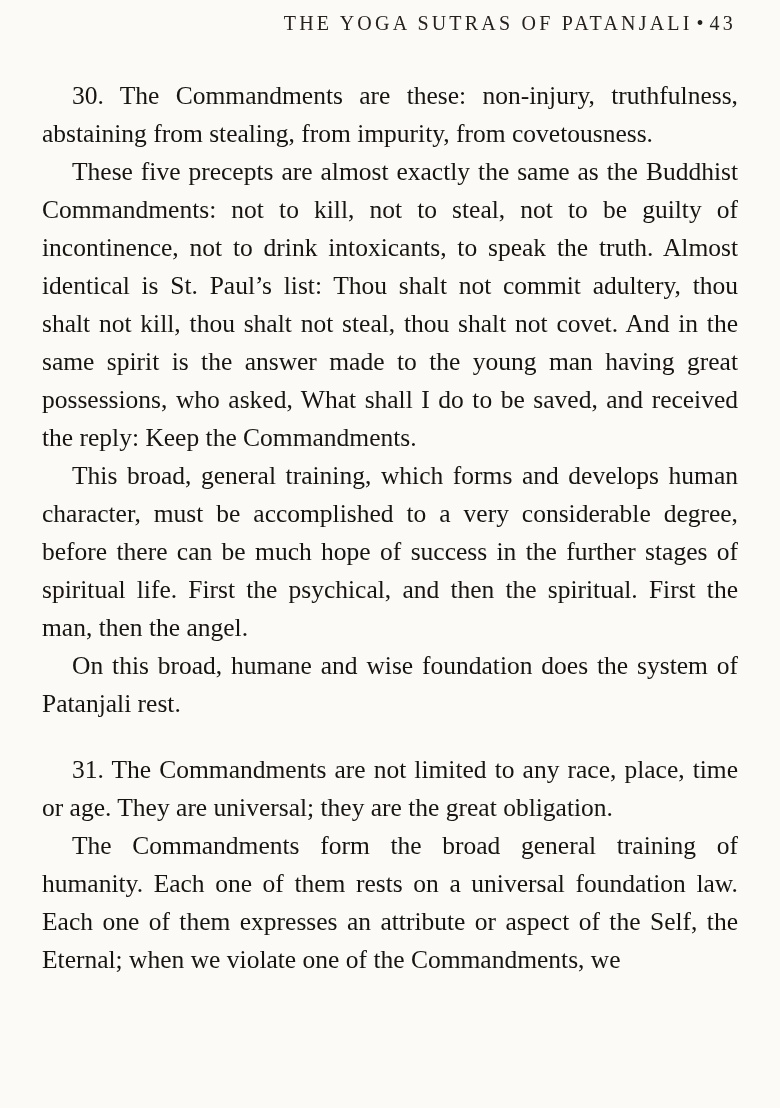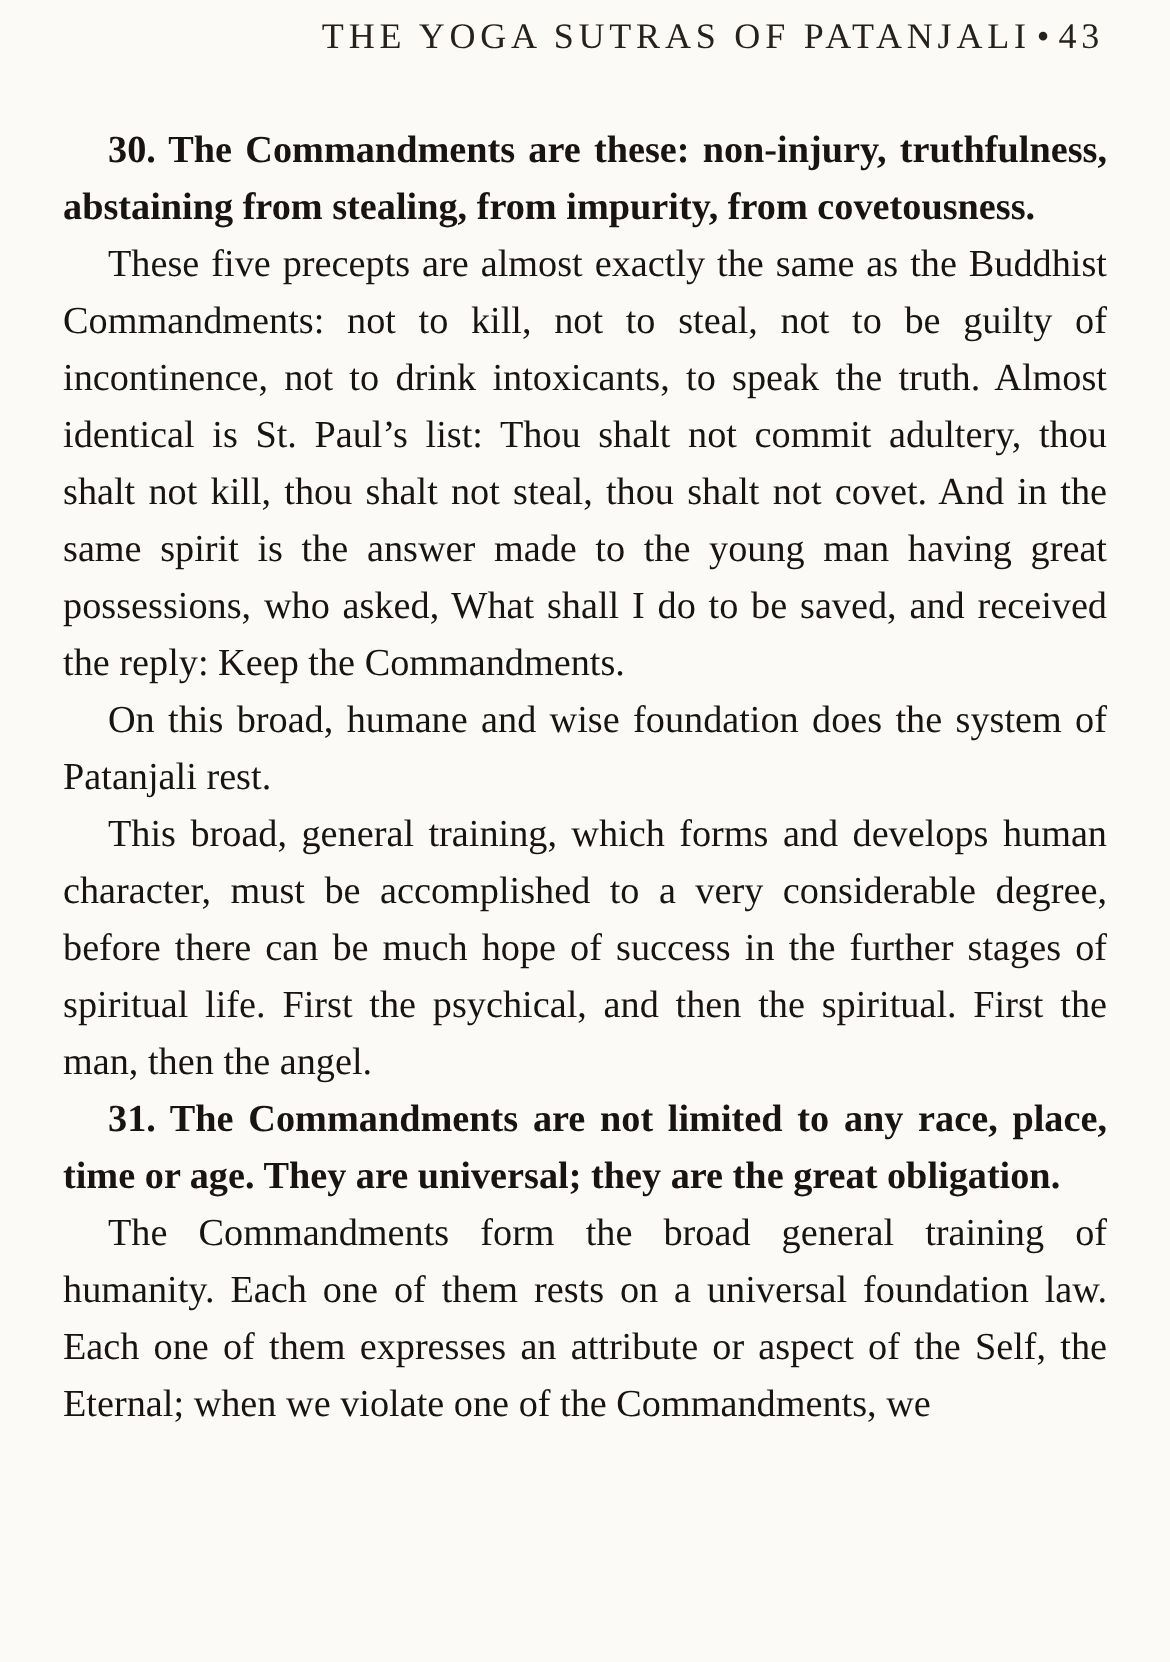--- a/index.html
+++ b/index.html
@@ -16,21 +16,21 @@
   }
   .page {
     box-sizing: border-box;
     width: 780px;
     height: 1108px;
     padding: 12px 42px 0 42px;
     background: #fbfaf7;
   }
   .running-header {
     text-align: right;
-    font-size: 24px;
+    font-size: 20px;
     letter-spacing: 3.2px;
     color: #26211d;
     padding-right: 2px;
     white-space: nowrap;
   }
   .running-header .bullet {
     margin: 0 6px 0 4px;
     letter-spacing: 0;
   }
   .body-text {
@@ -39,43 +39,44 @@
   p {
     margin: 0;
     font-size: 25.5px;
     line-height: 38px;
     text-align: justify;
     text-indent: 30px;
     -webkit-hyphens: auto;
     hyphens: auto;
   }
   p.sutra {
-    font-weight: bold;
+    font-weight: normal;
   }
   p.section-start {
+    margin-top: 28px;
   }
 </style>
 </head>
 <body>
 
 <div class="page">
 
   <header class="running-header">
     <span>THE YOGA SUTRAS OF PATANJALI</span><span class="bullet">•</span><span>43</span>
   </header>
 
   <main class="body-text">
 
     <p class="sutra">30. The Commandments are these: non-injury, truthfulness, abstaining from stealing, from impurity, from covetousness.</p>
 
     <p>These five precepts are almost exactly the same as the Buddhist Commandments: not to kill, not to steal, not to be guilty of incontinence, not to drink intoxicants, to speak the truth. Almost identical is St. Paul’s list: Thou shalt not commit adultery, thou shalt not kill, thou shalt not steal, thou shalt not covet. And in the same spirit is the answer made to the young man having great possessions, who asked, What shall I do to be saved, and received the reply: Keep the Commandments.</p>
 
+    <p>This broad, general training, which forms and develops human character, must be accomplished to a very considerable degree, before there can be much hope of success in the further stages of spiritual life. First the psychical, and then the spiritual. First the man, then the angel.</p>
+
     <p>On this broad, humane and wise foundation does the system of Patanjali rest.</p>
-
-    <p>This broad, general training, which forms and develops human character, must be accomplished to a very considerable degree, before there can be much hope of success in the further stages of spiritual life. First the psychical, and then the spiritual. First the man, then the angel.</p>
 
     <p class="sutra section-start">31. The Commandments are not limited to any race, place, time or age. They are universal; they are the great obligation.</p>
 
     <p>The Commandments form the broad general training of humanity. Each one of them rests on a universal foundation law. Each one of them expresses an attribute or aspect of the Self, the Eternal; when we violate one of the Commandments, we</p>
 
   </main>
 
 </div>
 
 </body></html>

